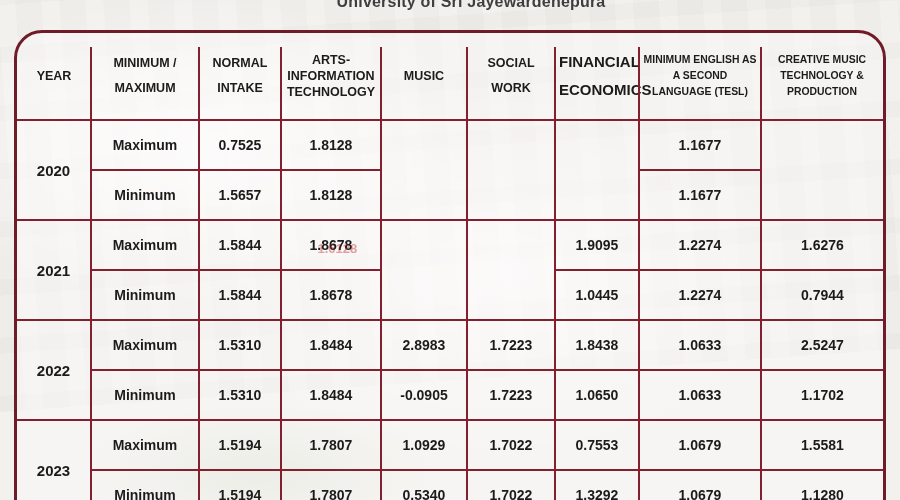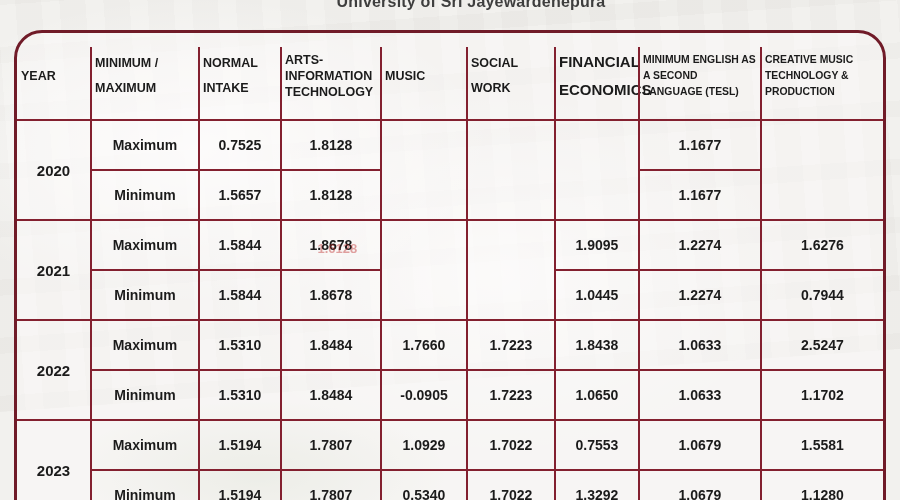--- a/index.html
+++ b/index.html
@@ -55,21 +55,21 @@
   }
   table{border-collapse:collapse;table-layout:fixed;width:866px}
   col.c0{width:74px}col.c1{width:108px}col.c2{width:82px}col.c3{width:100px}
   col.c4{width:86px}col.c5{width:88px}col.c6{width:84px}col.c7{width:122px}col.c8{width:122px}
   thead tr{height:87px}
   tbody tr{height:50px}
   th{
     position:relative;
     border:0;border-bottom:2px solid var(--table-border);
     font-size:12.5px;font-weight:700;line-height:2;
-    text-align:left;vertical-align:middle;
+    text-align:center;vertical-align:middle;
     padding:0 4px;color:var(--text);
   }
   th.th-3{line-height:1.3}
   th.th-md{font-size:15px;line-height:1.9}
   th.th-sm{font-size:10.4px;line-height:1.55}
   th:not(:first-child)::before{
     content:"";position:absolute;left:-1px;top:14px;bottom:0;width:2px;
     background:var(--table-border);
   }
   td{
@@ -165,21 +165,21 @@
         <td>1.0445</td>
         <td>1.2274</td>
         <td>0.7944</td>
       </tr>
 
       <tr>
         <td class="year-cell" rowspan="2">2022</td>
         <td>Maximum</td>
         <td>1.5310</td>
         <td>1.8484</td>
-        <td>1.7660</td>
+        <td>2.8983</td>
         <td>1.7223</td>
         <td>1.8438</td>
         <td>1.0633</td>
         <td>2.5247</td>
       </tr>
       <tr>
         <td>Minimum</td>
         <td>1.5310</td>
         <td>1.8484</td>
         <td>-0.0905</td>

